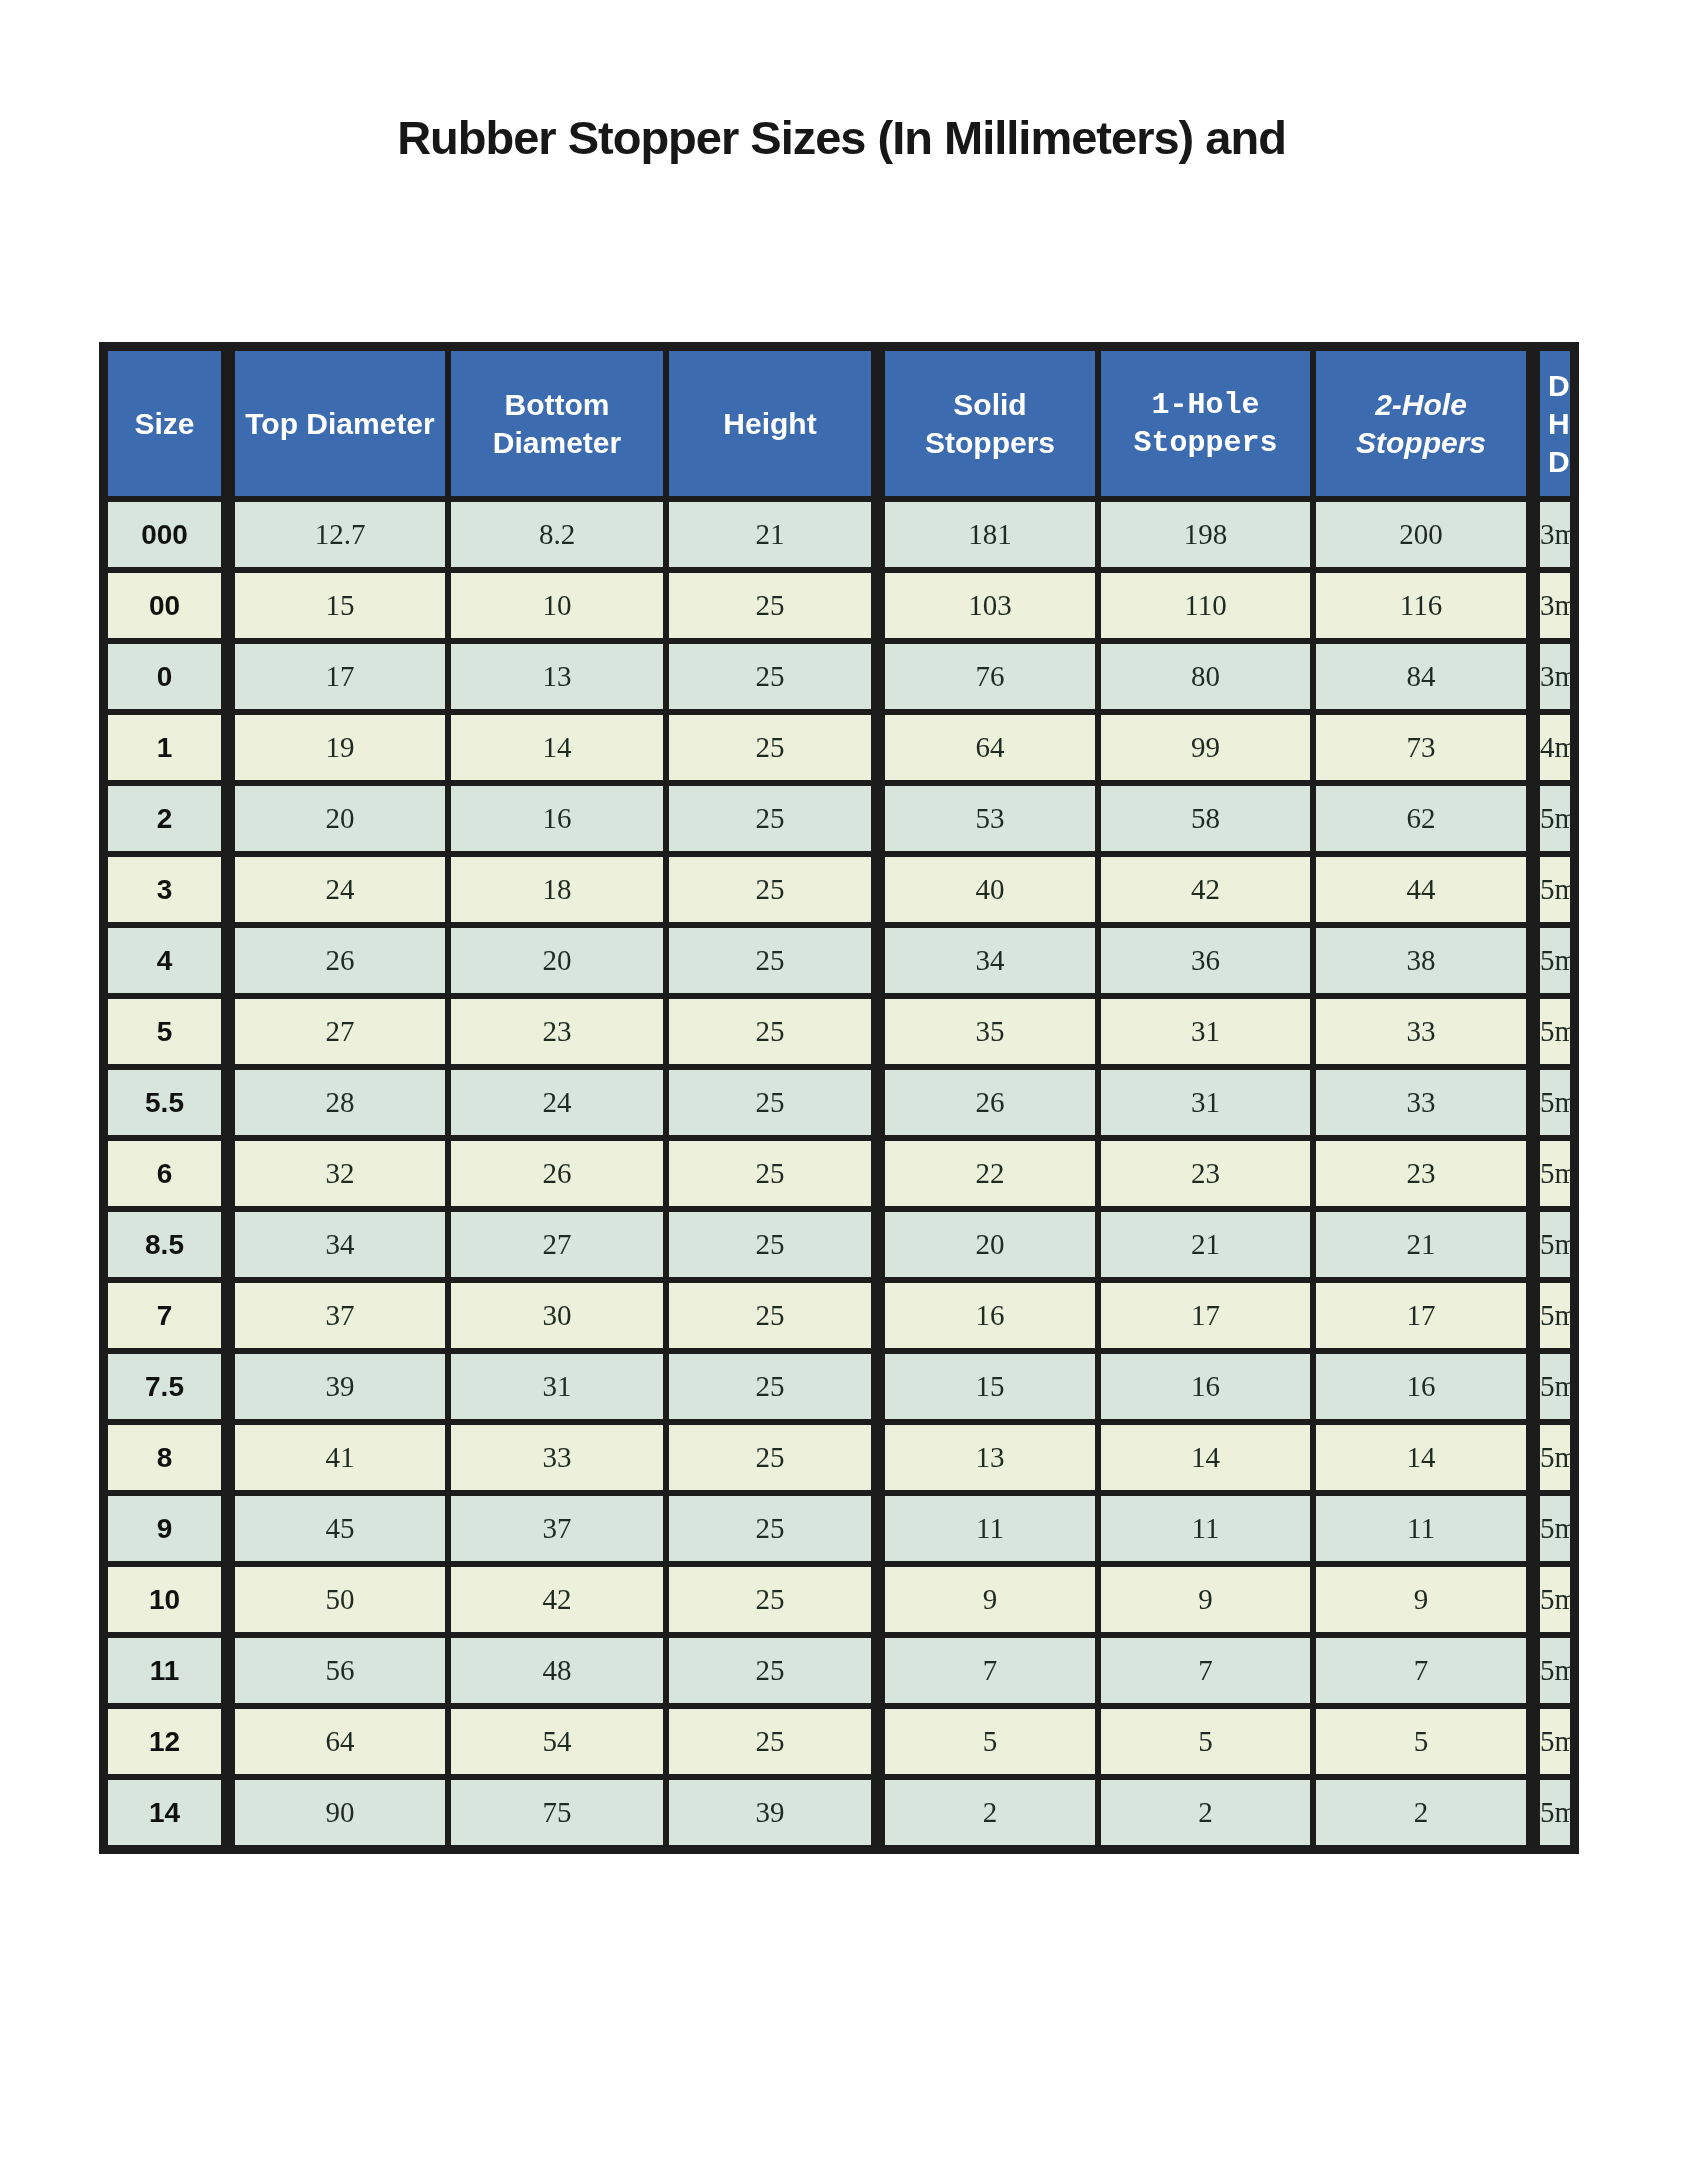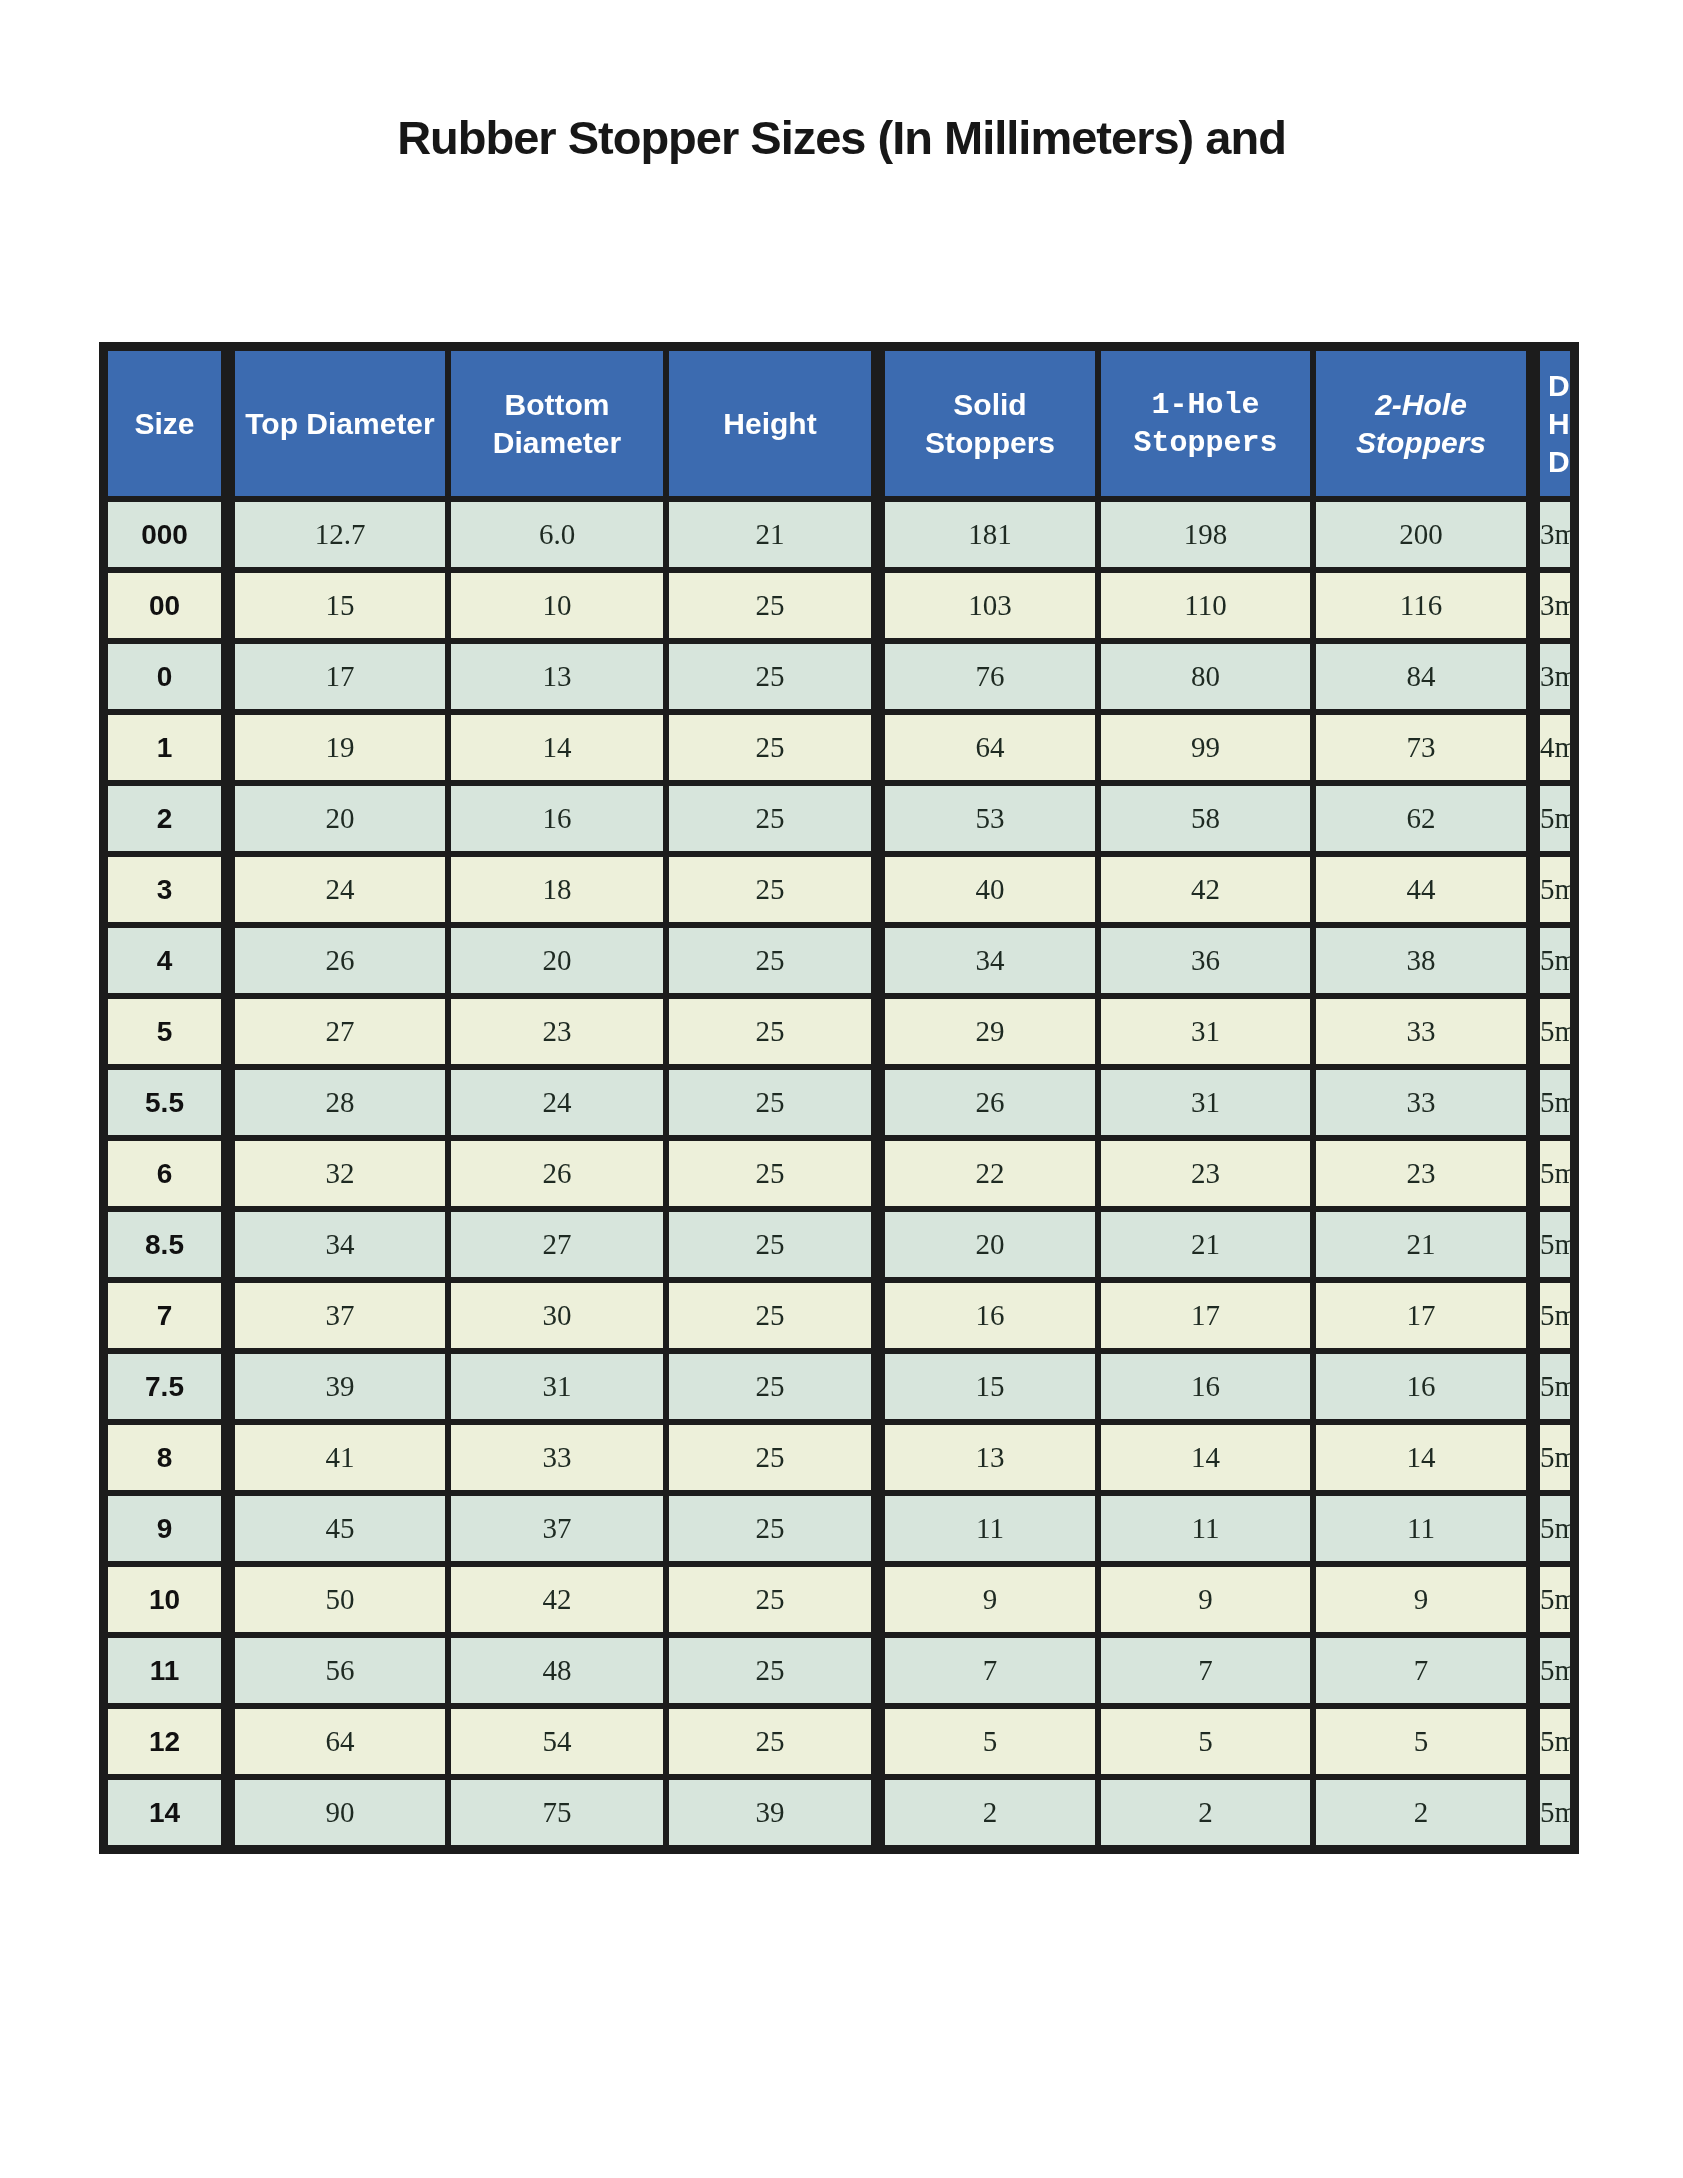--- a/index.html
+++ b/index.html
@@ -78,21 +78,21 @@
         <th class="group-start">Solid Stoppers</th>
         <th>1-Hole Stoppers</th>
         <th>2-Hole Stoppers</th>
         <th class="group-start">Drilled Hole(s) Diameter</th>
       </tr>
   </thead>
   <tbody id="table-body">
       <tr>
         <th>000</th>
         <td class="group-start">12.7</td>
-        <td>6.0</td>
+        <td>8.2</td>
         <td>21</td>
         <td class="group-start">181</td>
         <td>198</td>
         <td>200</td>
         <td class="group-start">3mm</td>
       </tr>
       <tr>
         <th>00</th>
         <td class="group-start">15</td>
         <td>10</td>
@@ -150,21 +150,21 @@
         <td class="group-start">34</td>
         <td>36</td>
         <td>38</td>
         <td class="group-start">5mm</td>
       </tr>
       <tr>
         <th>5</th>
         <td class="group-start">27</td>
         <td>23</td>
         <td>25</td>
-        <td class="group-start">29</td>
+        <td class="group-start">35</td>
         <td>31</td>
         <td>33</td>
         <td class="group-start">5mm</td>
       </tr>
       <tr>
         <th>5.5</th>
         <td class="group-start">28</td>
         <td>24</td>
         <td>25</td>
         <td class="group-start">26</td>

